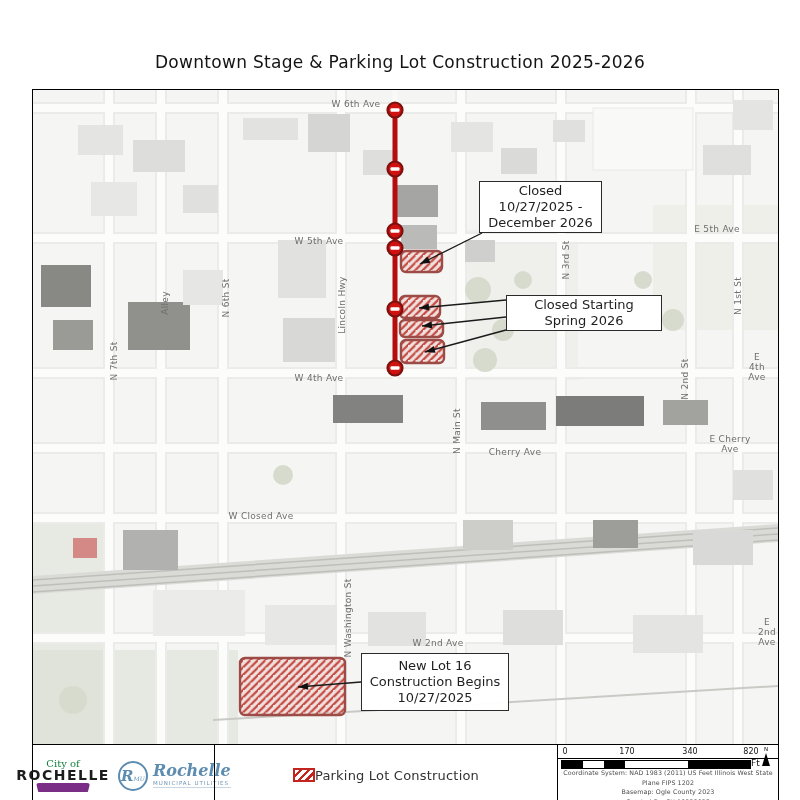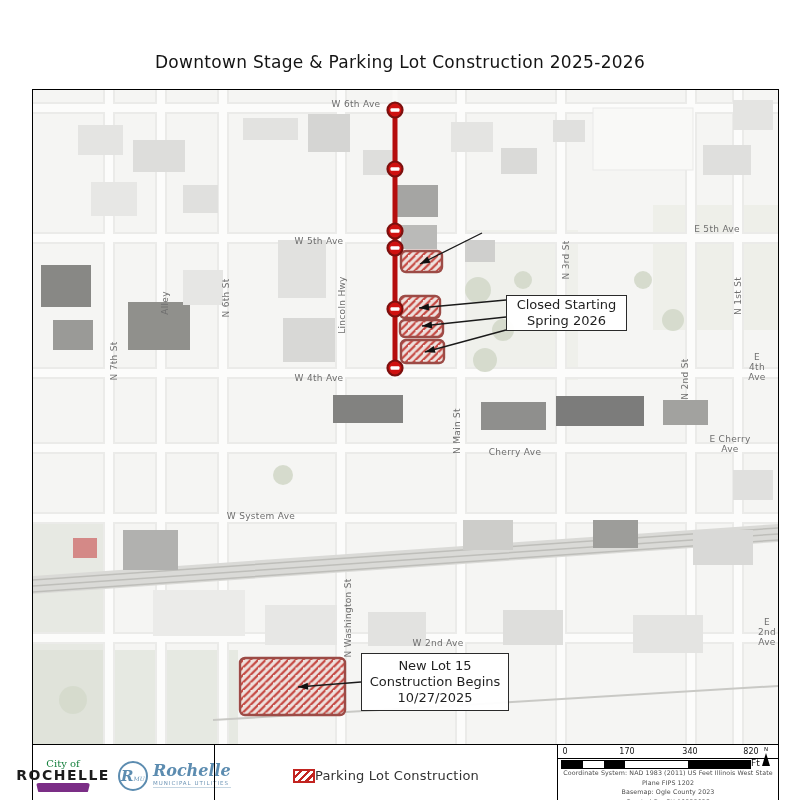--- a/index.html
+++ b/index.html
@@ -24,21 +24,21 @@
   
   #bottom-strip{position:absolute;left:32px;top:712px;width:745px;height:61px;
     border:1.5px solid #000;box-sizing:content-box;display:flex;background:#fff;}
   .cell{box-sizing:border-box;height:100%;}
   #logo-cell{width:181px;display:flex;align-items:center;justify-content:center;gap:8px;}
   #legend-cell{width:343px;border-left:1.5px solid #000;display:flex;align-items:center;
     justify-content:center;gap:42px;}
   #scale-cell{width:221px;border-left:1.5px solid #000;display:flex;flex-direction:column;}
 
   
-  .legend-item{display:flex;align-items:center;}
+  .legend-item{display:flex;}
   .legend-label{font-size:13px;color:#333;letter-spacing:.2px;}
   .swatch-hatch{width:22px;height:14px;border:2px solid #c22420;box-sizing:border-box;
     background:repeating-linear-gradient(135deg,#fff 0 3px,#c22420 3px 5.5px);}
   .noentry-mini{position:relative;width:15px;height:15px;border-radius:50%;
     background:#cf1110;border:2px solid #7c100e;box-sizing:border-box;flex:none;}
   .noentry-mini::after{content:"";position:absolute;left:2px;top:4.5px;width:7px;height:2.6px;background:#fff;border-radius:1px;}
   .closure-mini{width:17px;height:4.5px;background:#cf1110;border-radius:2px;margin-left:-4px;}
 
   
   #scalebar-row{position:relative;height:29px;border-bottom:1px solid #000;}
@@ -169,21 +169,21 @@
     </svg>
 
     <div id="street-labels">
         <div class="street" style="left: 323px; top: 14px;">W 6th Ave</div>
         <div class="street" style="left: 286px; top: 151px;">W 5th Ave</div>
         <div class="street" style="left: 684px; top: 139px;">E 5th Ave</div>
         <div class="street" style="left: 286px; top: 288px;">W 4th Ave</div>
         <div class="street" style="left: 724px; top: 277px;">E 4th Ave</div>
         <div class="street" style="left: 482px; top: 362px;">Cherry Ave</div>
         <div class="street" style="left: 697px; top: 354px;">E Cherry Ave</div>
-        <div class="street" style="left: 228px; top: 426px;">W System Ave</div>
+        <div class="street" style="left: 228px; top: 426px;">W Closed Ave</div>
         <div class="street" style="left: 405px; top: 553px; text-align: center;">W 2nd Ave</div>
         <div class="street" style="left: 734px; top: 542px;">E 2nd
 Ave</div>
         <div class="street v" style="left: 81px; top: 271px;">N 7th St</div>
         <div class="street v" style="left: 132px; top: 213px;">Alley</div>
         <div class="street v" style="left: 193px; top: 208px;">N 6th St</div>
         <div class="street v" style="left: 309px; top: 215px;">Lincoln Hwy</div>
         <div class="street v" style="left: 424px; top: 341px;">N Main St</div>
         <div class="street v" style="left: 533px; top: 170px;">N 3rd St</div>
         <div class="street v" style="left: 705px; top: 206px;">N 1st St</div>
@@ -240,26 +240,31 @@
           <line x1="473" y1="227" x2="389" y2="236" class="leader"></line>
           <path d="M0,0 L-10,3.5 L-10,-3.5 Z" transform="translate(389,236) rotate(173.8844964337146)" class="arrow"></path>
           <line x1="473" y1="240" x2="392" y2="262" class="leader"></line>
           <path d="M0,0 L-10,3.5 L-10,-3.5 Z" transform="translate(392,262) rotate(164.80475147318015)" class="arrow"></path>
           <line x1="328" y1="592" x2="265" y2="597" class="leader"></line>
           <path d="M0,0 L-10,3.5 L-10,-3.5 Z" transform="translate(265,597) rotate(175.46222749209338)" class="arrow"></path>
         </g>
     </svg>
 
     <div id="callouts">
-        <div class="callout" style="left: 473px; top: 205px; width: 121px; height: 36px;">
+        <div class="callout" style="left: 446px; top: 91px; width: 123px; height: 52px;">
+          <div>Closed</div>
+          <div>10/27/2025 -</div>
+          <div>December 2026</div>
+        </div>
+        <div class="callout" style="left: 473px; top: 205px; width: 156px; height: 36px;">
           <div>Closed Starting</div>
           <div>Spring 2026</div>
         </div>
         <div class="callout" style="left: 328px; top: 563px; width: 148px; height: 58px;">
-          <div>New Lot 15</div>
+          <div>New Lot 16</div>
           <div>Construction Begins</div>
           <div>10/27/2025</div>
         </div>
       </div>
   </div>
 
   <div id="bottom-strip">
 
     <div id="logo-cell" class="cell">
       <div id="city-logo">

